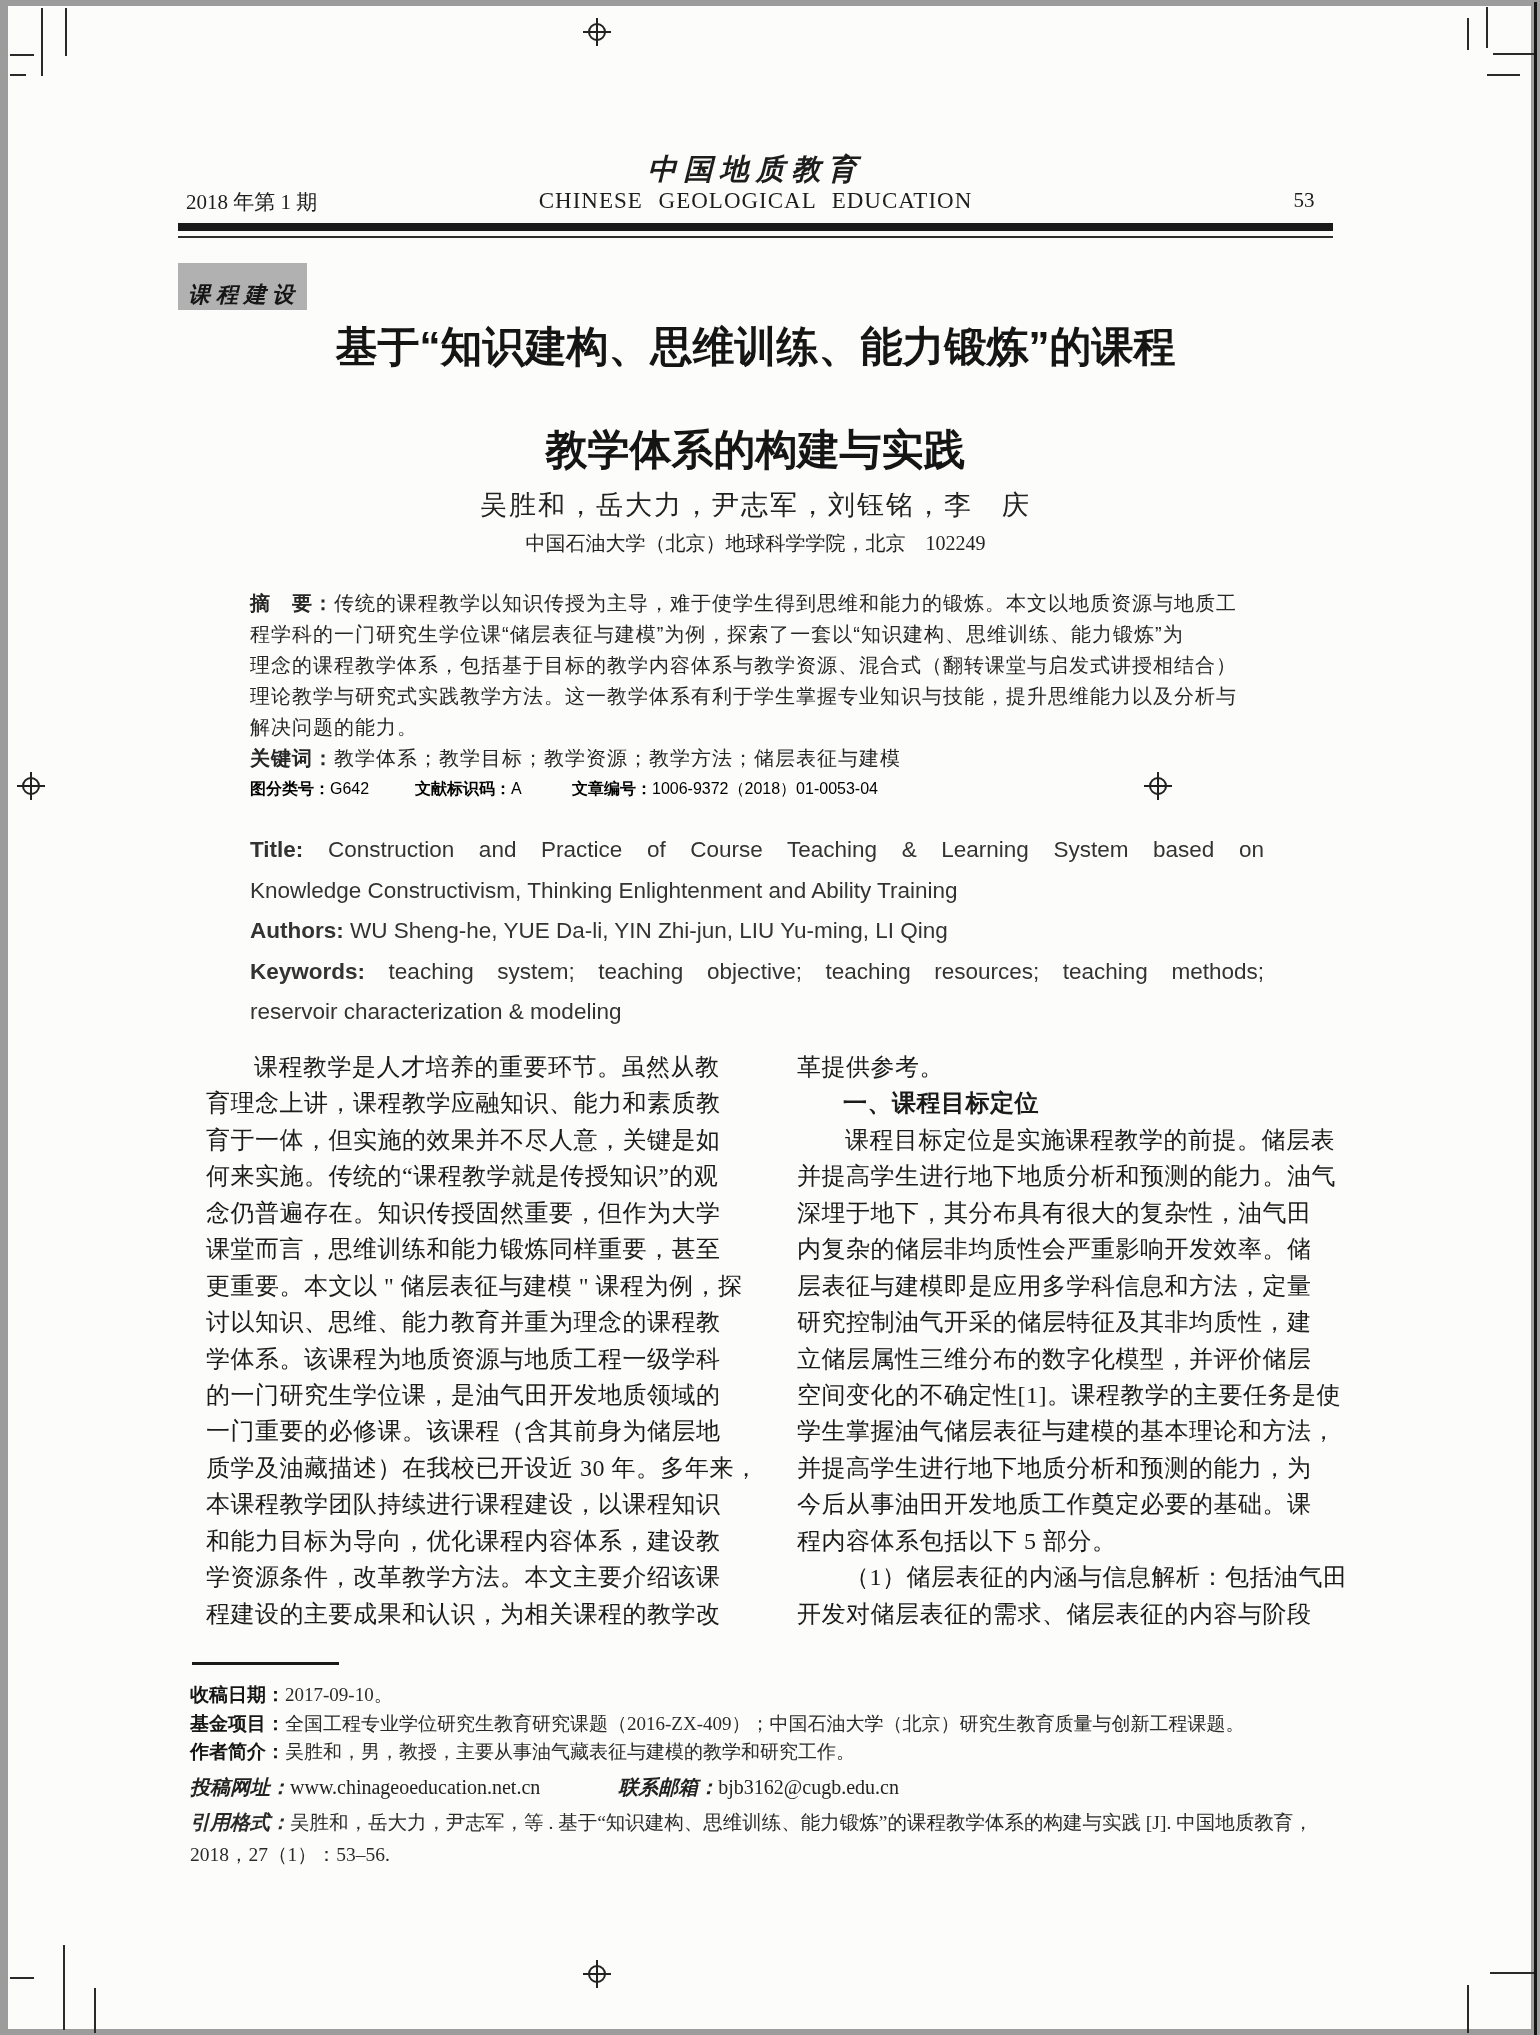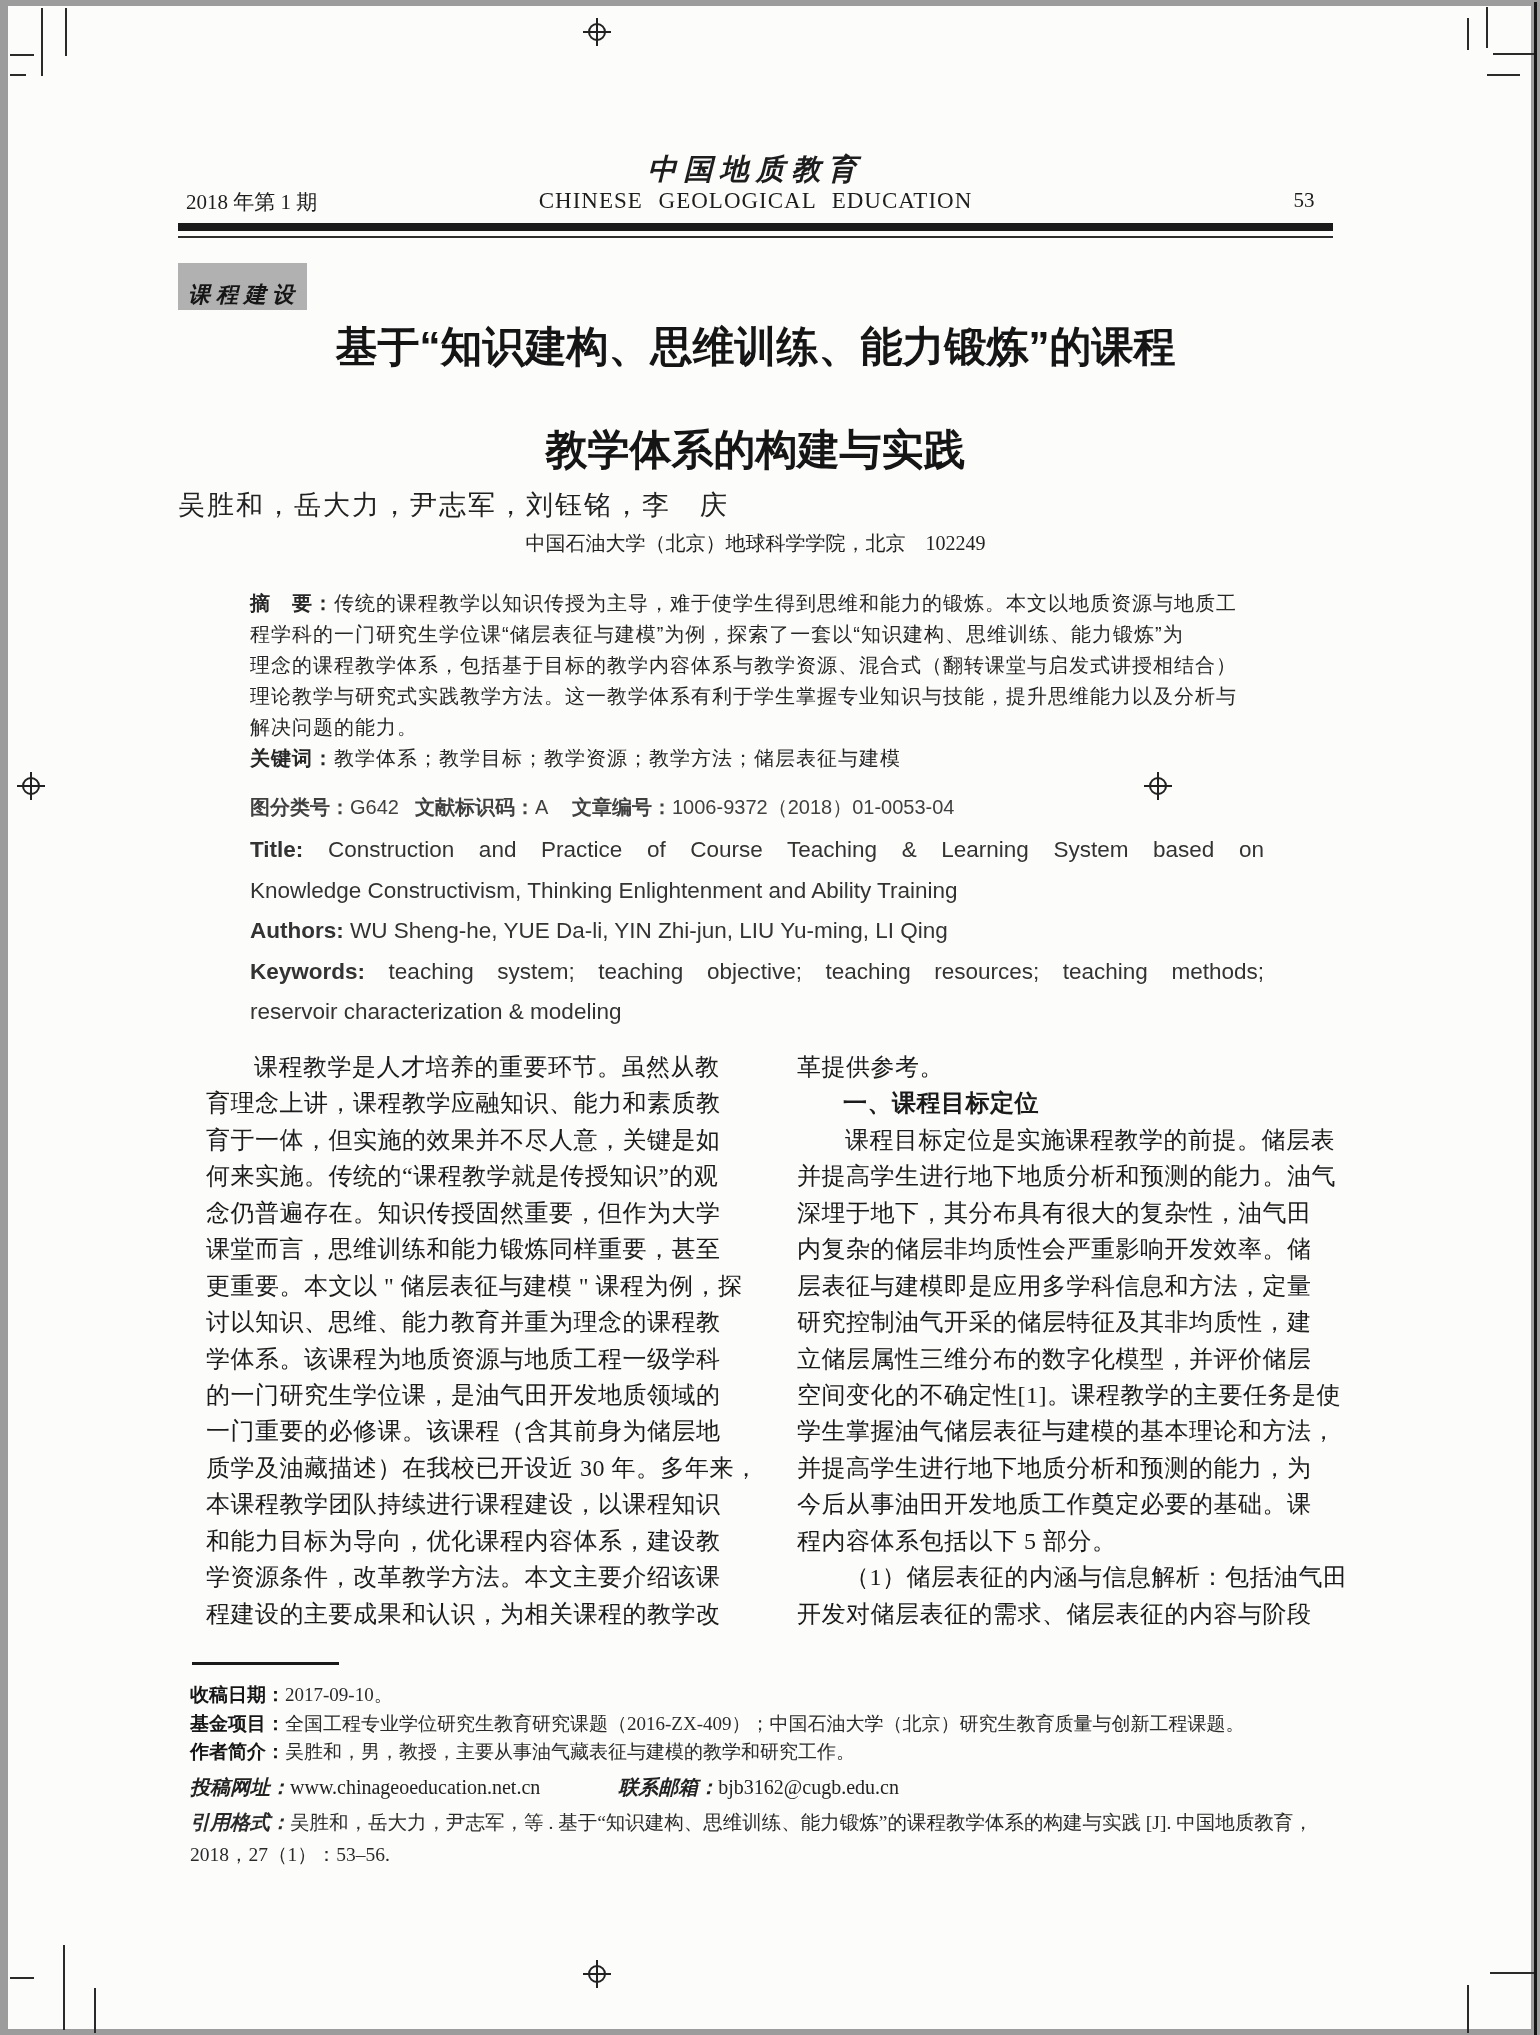--- a/index.html
+++ b/index.html
@@ -28,30 +28,30 @@
 
   
   .seclabel { position:absolute; left:178px; top:263px; background:#b1b1b1; color:#161616;
               font-family:"DejaVu Serif",serif; font-style:italic; font-weight:bold;
               font-size:22px; line-height:31px; padding:16px 7px 0 10px; letter-spacing:6px; }
 
   
   .titleblock { position:absolute; left:178px; width:1155px; text-align:center; color:#151515;
                 font-family:"Liberation Sans","DejaVu Sans",sans-serif; font-weight:bold; font-size:42px; }
   .t1 { top:319px; } .t2 { top:382px;margin-top:40px; }
-  .authors { position:absolute; left:178px; width:1155px; top:487px; font-size:27px; letter-spacing:2px; color:#222; }
+  .authors { position:absolute; left:178px; width:1155px; top:487px; text-align:center; font-size:27px; letter-spacing:2px; color:#222; }
   .affil   { position:absolute; left:178px; width:1155px; top:530px; text-align:center; font-size:20px; color:#222; }
 
   
   .abstract { position:absolute; left:250px; top:588px; width:1014px; }
   .abstract .aline { height:31px; line-height:31px; white-space:nowrap;
                      font-family:"Liberation Sans","DejaVu Sans",sans-serif; font-size:20px; letter-spacing:1px; color:#262626; }
   .lbl { font-weight:bold; font-family:"Liberation Sans","DejaVu Sans",sans-serif; }
-  .clsline { position:absolute; left:250px; top:792px; width:1014px; height:31px; line-height:31px;
-             font-family:"Liberation Sans","DejaVu Sans",sans-serif; font-size:20px; color:#404040; }
+  .clsline { position:absolute; left:250px; top:773px; width:1014px; height:31px; line-height:31px;
+             font-family:"Liberation Sans","DejaVu Sans",sans-serif; font-size:16px; color:#000000; }
   .clsline .pair { position:absolute; white-space:nowrap; }
   .pair-0 { left:0; } .pair-1 { left:165px; } .pair-2 { left:322px; }
 
   
   .english { position:absolute; left:250px; top:830px; width:1014px; }
   .english .eline { height:40.5px; line-height:40.5px; white-space:nowrap;
                     font-family:"Liberation Sans","DejaVu Sans",sans-serif; font-size:22.5px; color:#333; }
   .english .eline.just { white-space:normal; text-align:justify; text-align-last:justify; }
 
   

